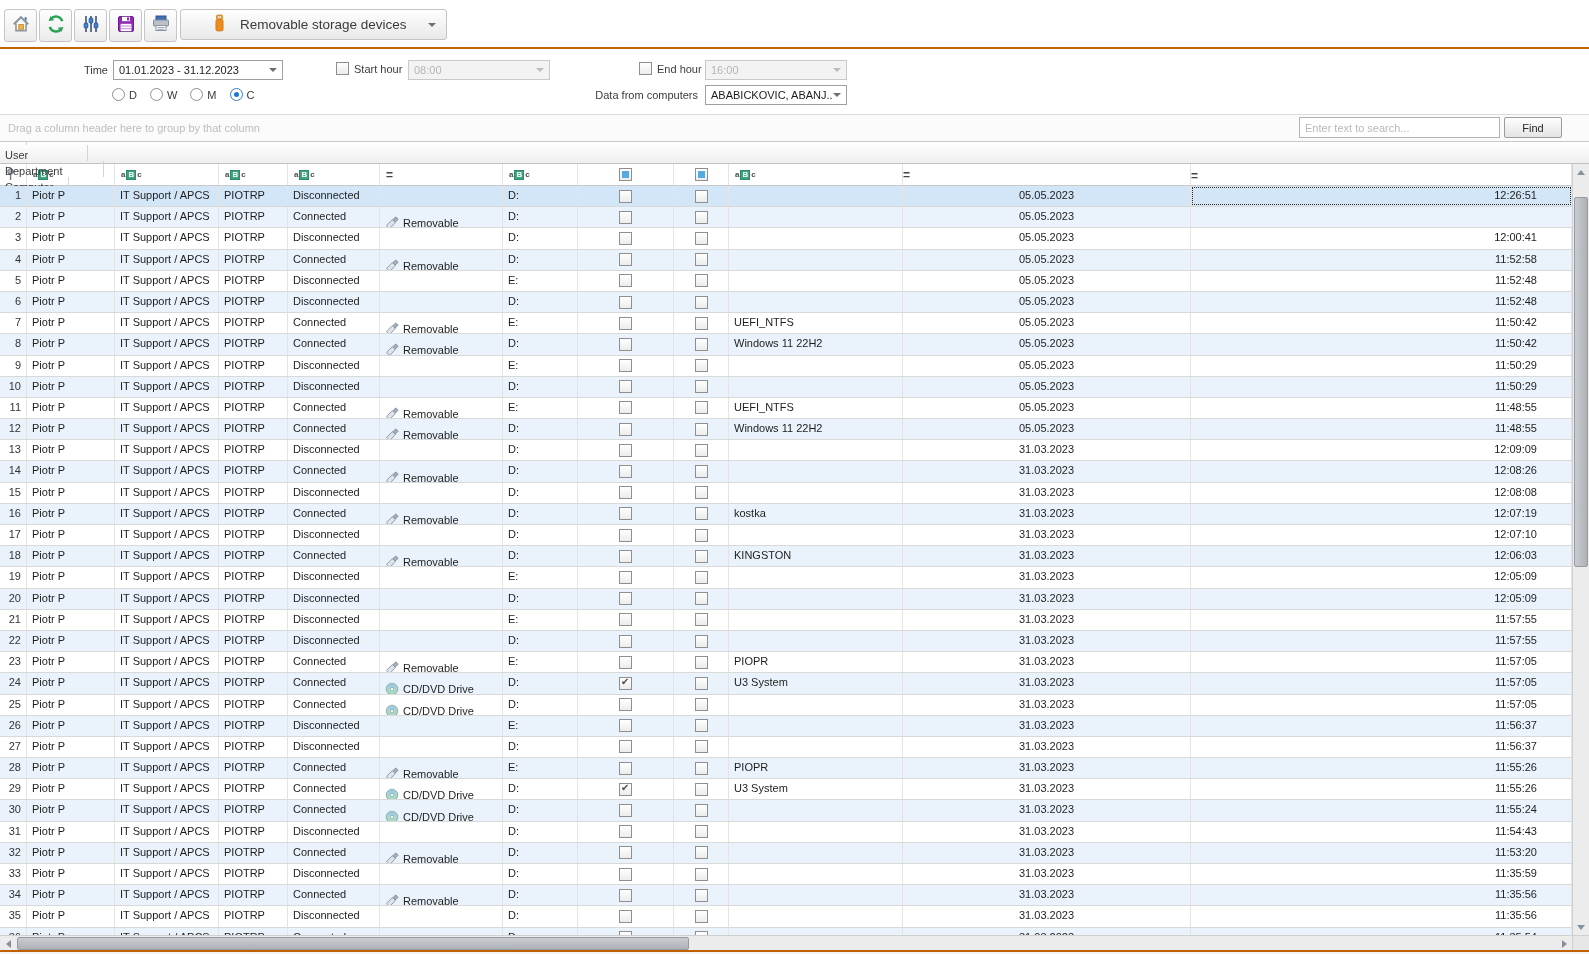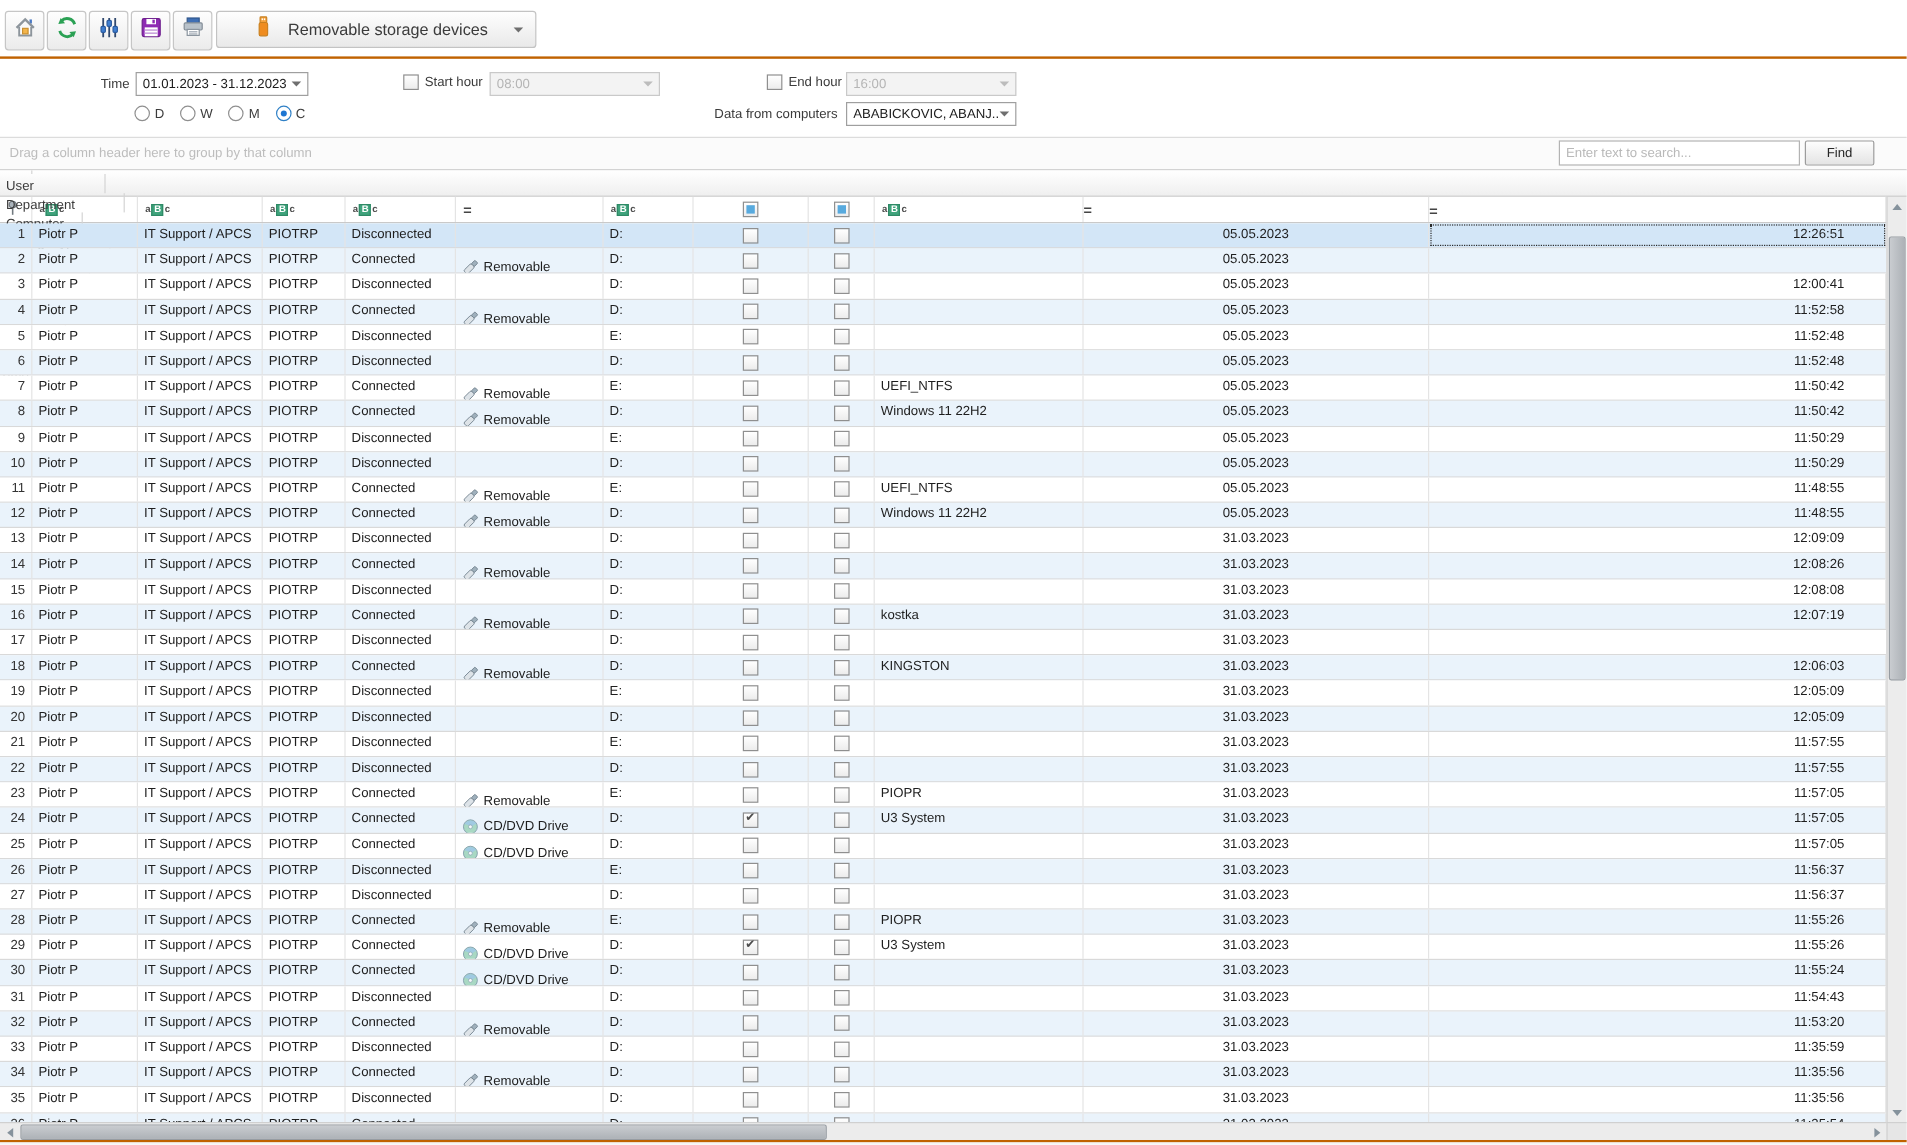--- a/index.html
+++ b/index.html
@@ -159,21 +159,21 @@
           <rect x="3.2" y="6.5" width="7.6" height="12" rx="1.5" fill="#ef8c1f" stroke="#c87f1e"></rect>
         </svg>
     </span>
     <span class="rlbl">Removable storage devices</span>
     <span class="carr"></span>
   </div>
 </div>
 <div class="oline" style="top:47px"></div>
 
 <span class="flabel" style="left:58px;top:64px;width:50px;text-align:right;">Time</span>
-<div class="combo" style="left:113px;top:60px;width:144px;">
+<div class="combo" style="left:113px;top:60px;width:170px;">
   <span class="cval">01.01.2023 - 31.12.2023</span>
   <span class="carr"></span>
 </div>
 <div class="radio-group">
     <span class="radio-item">
       <span class="radio"></span>
       <span class="rtext">D</span>
     </span>
     <span class="radio-item">
       <span class="radio"></span>
@@ -698,20 +698,21 @@
         <div class="cell c5"></div>
         <div class="cell c6">D:</div>
         <div class="cell c7 center">
           <span class="cb"></span>
         </div>
         <div class="cell c8 center">
           <span class="cb"></span>
         </div>
         <div class="cell c9"></div>
         <div class="cell c10">31.03.2023</div>
+        <div class="cell c11">12:07:10</div>
       </div>
       <div class="grow alt">
         <div class="cell c0">18</div>
         <div class="cell c1">Piotr P</div>
         <div class="cell c2">IT Support / APCS</div>
         <div class="cell c3">PIOTRP</div>
         <div class="cell c4">Connected</div>
         <div class="cell c5 dev">
           <span class="devicon">
             <svg width="14" height="14" viewBox="0 0 14 14">

